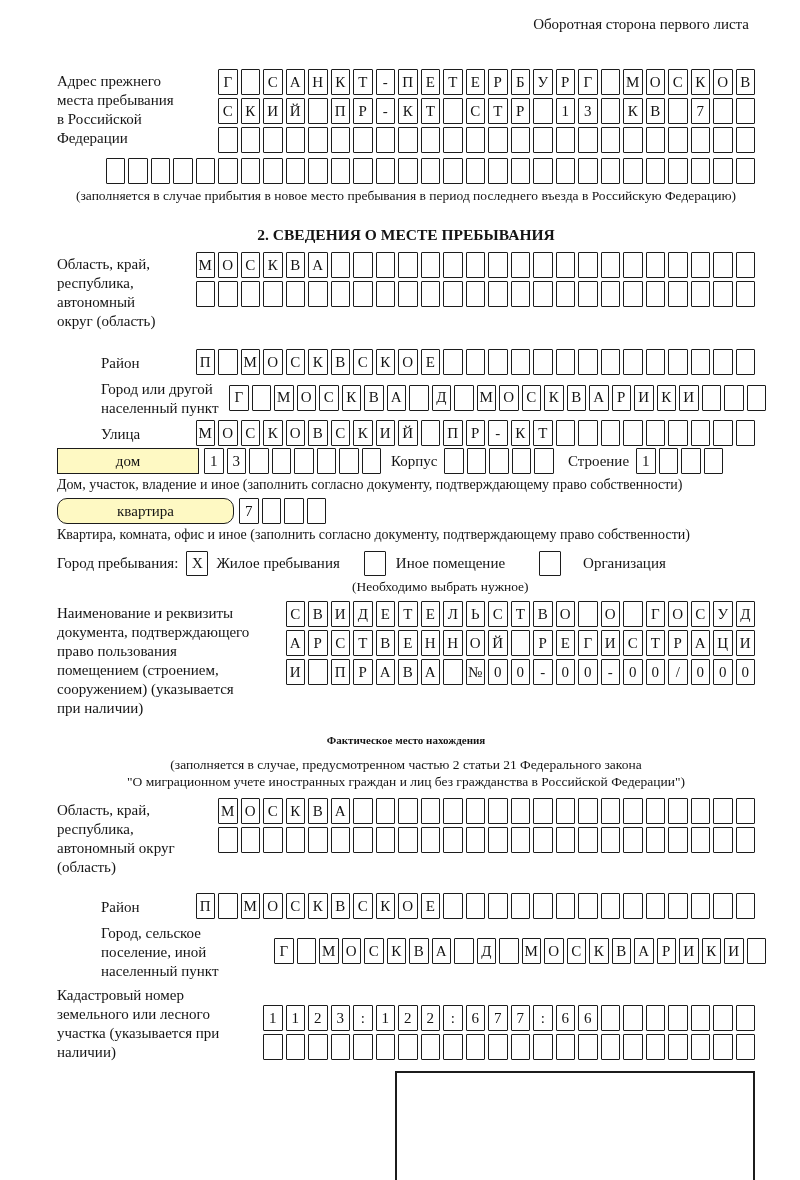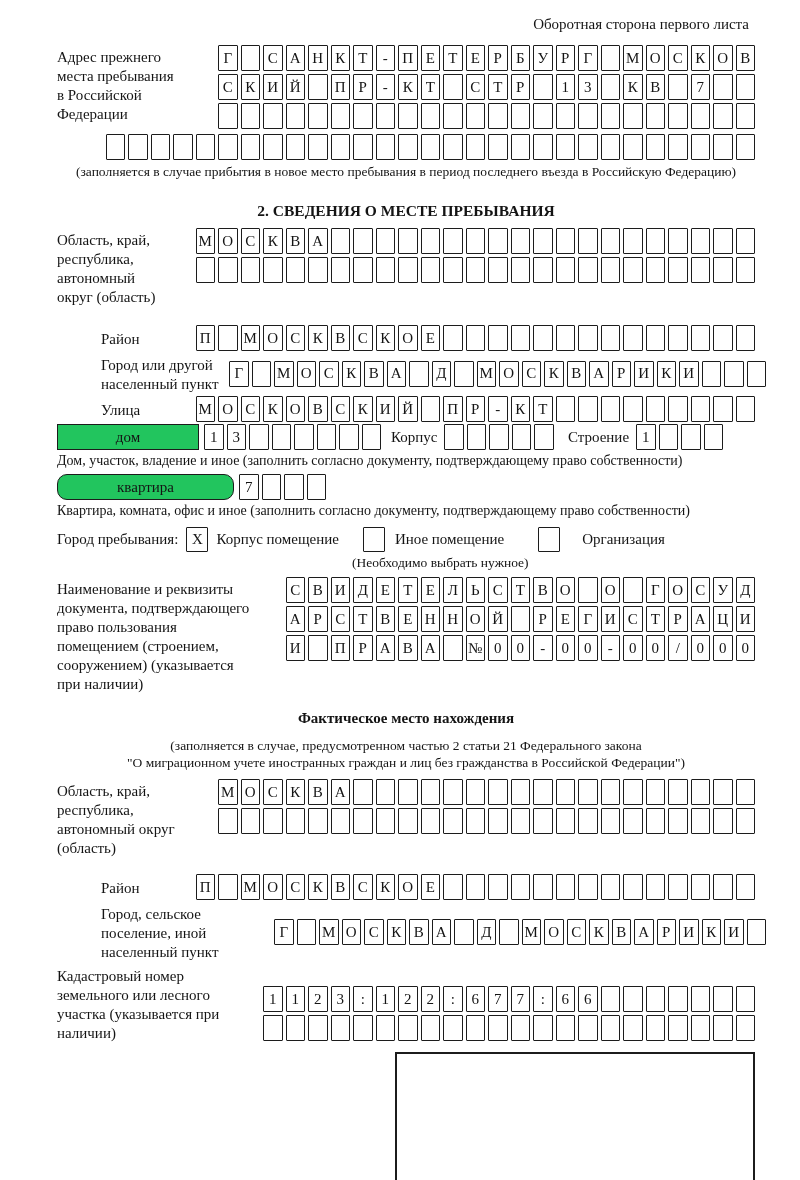--- a/index.html
+++ b/index.html
@@ -3,21 +3,21 @@
 <meta charset="utf-8">
 <style>
   * { box-sizing: content-box; margin: 0; padding: 0; }
   html,body { background:#fff; }
   body {
     width: 800px; height: 1180px;
     font-family: "Liberation Serif", "DejaVu Serif", serif;
     color:#141414; overflow:hidden;
   }
   .page { padding: 16px 45px 0 57px; width: 698px; }
-  .header-note { text-align:right; font-size:15px; padding-right:6px; margin-bottom:12px; }
+  .header-note { text-align:right; font-size:15px; padding-right:6px; margin-bottom:36px; }
 
   .frow { display:flex; align-items:flex-start; margin-bottom:2px; }
   .frow.vcenter { align-items:center;margin-left:44px; }
   .flabel { font-size:15px; line-height:19px; padding-top:3px; flex:0 0 auto; }
   .fcells { flex:1 1 auto; text-align:right; }
   .cellrow { line-height:0; margin-bottom:3px; white-space:nowrap;font-family:Liberation Serif, serif; }
 
   .cell {
     display:inline-flex; width:17.5px; height:24px;
     border:1.6px solid #1c1c1c; border-radius:1px;
@@ -25,28 +25,28 @@
     margin-left:3px; font-size:15px; line-height:1; background:#fff;
     vertical-align:top;
   }
   .cell.checkbox { width:20px; height:23px; margin-left:0; }
 
   .note { font-size:13.5px; text-align:center; line-height:17px; }
   .sec-title { text-align:center; font-weight:bold; font-size:15.5px; margin:22px 0 8px 0; }
 
   .widebox {
     display:inline-flex; align-items:center; justify-content:center;
-    border:1.6px solid #1c1c1c; height:24px; font-size:15px; background:#22c55e;
+    border:1.6px solid #1c1c1c; height:24px; font-size:15px; background:#fef9c3;
   }
 
   .houseline { display:flex; align-items:center; margin:2px 0 2px 0; }
   .houseline .lbl { font-size:15px; margin:0 4px 0 10px; }
   .stayline { display:flex; align-items:center; font-size:15px; margin:8px 0 2px 0; }
 
-  .fact-head { text-align:center; font-weight:bold; font-size:15px; margin:16px 0 10px 0; }
+  .fact-head { text-align:center; font-weight:bold; font-size:11px; margin:16px 0 10px 0; }
 
   .stamp-wrap { display:flex; flex-direction:column; align-items:flex-end; margin-top:8px; }
   .stamp-box { width:356px; height:176px; border:2px solid #1c1c1c; background:#fff; }
 </style>
 </head>
 <body>
 
 <div class="page">
 
   <div class="header-note">Оборотная сторона первого листа</div>
@@ -106,21 +106,21 @@
 
   <div class="houseline" style="margin-top:5px;">
     <span class="widebox" style="width:175px;border-radius:10px;">квартира</span>
     <span class="cellrow" style="margin:0 0 0 2px;"><span class="cell">7</span><span class="cell"></span><span class="cell"></span><span class="cell"></span></span>
   </div>
   <div class="note" style="text-align:left; font-size:14px;">Квартира, комната, офис и иное (заполнить согласно документу, подтверждающему право собственности)</div>
 
   <div class="stayline">
     <span>Город пребывания:</span>
     <span class="cellrow" style="margin:0 0 0 8px;"><span class="cell checkbox">X</span></span>
-    <span style="margin-left:8px;">Корпус помещение</span>
+    <span style="margin-left:8px;">Жилое пребывания</span>
     <span class="cellrow" style="margin:0 0 0 24px;"><span class="cell checkbox"></span></span>
     <span style="margin-left:10px;">Иное помещение</span>
     <span class="cellrow" style="margin:0 0 0 34px;"><span class="cell checkbox"></span></span>
     <span style="margin-left:22px;">Организация</span>
   </div>
   <div class="note" style="text-align:left; padding-left:295px; margin-bottom:6px;">(Необходимо выбрать нужное)</div>
 
   <div class="frow">
     <div class="flabel" style="width:195px;">Наименование и реквизиты документа, подтверждающего право пользования помещением (строением, сооружением) (указывается при наличии)</div>
     <div class="fcells">

